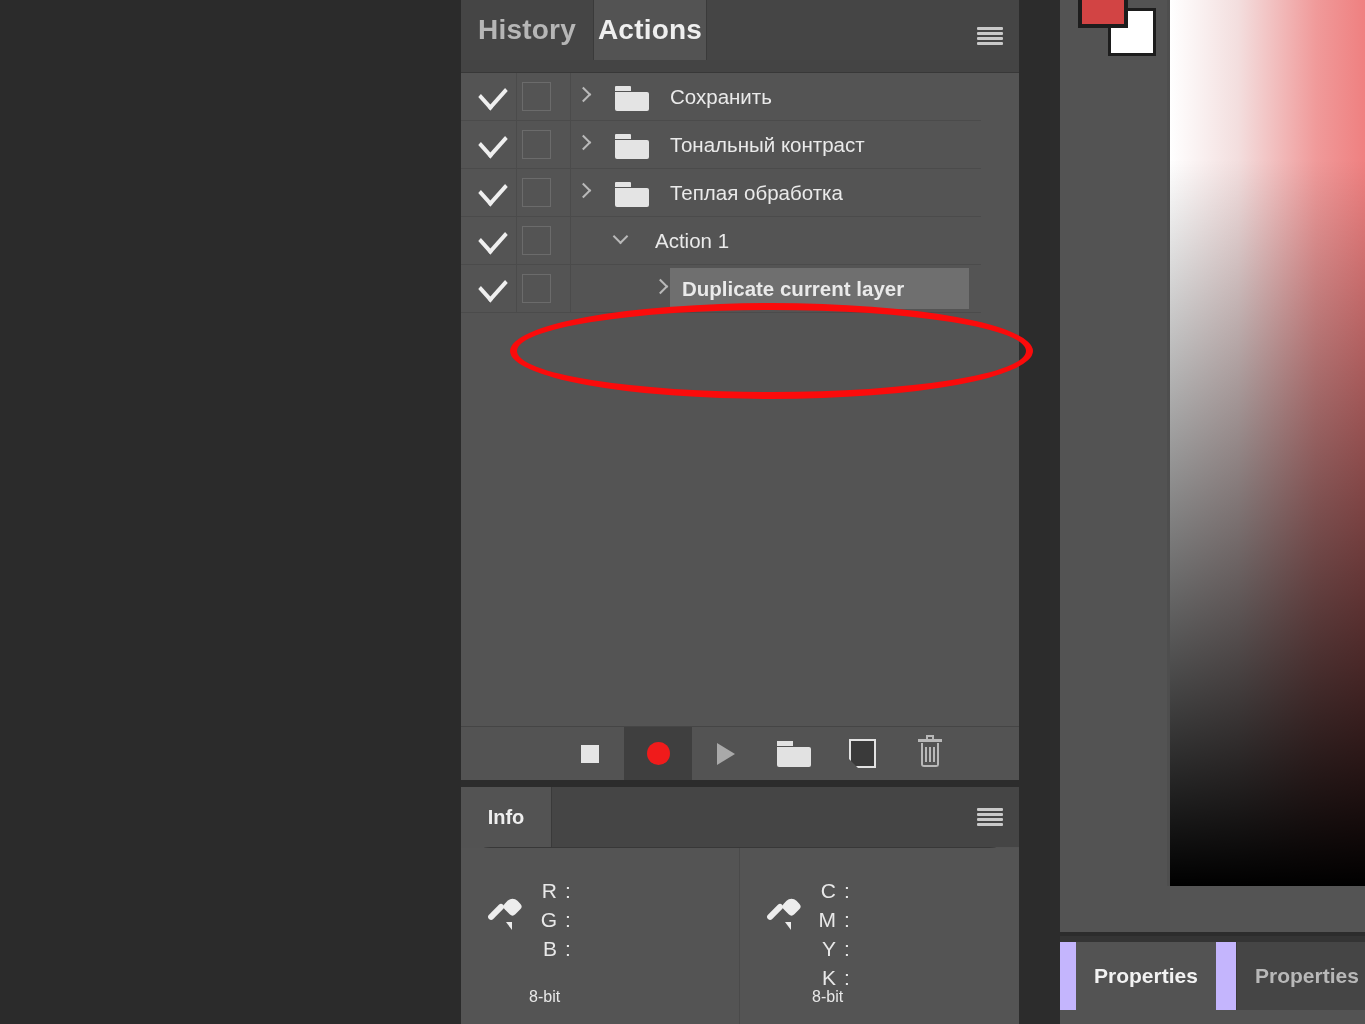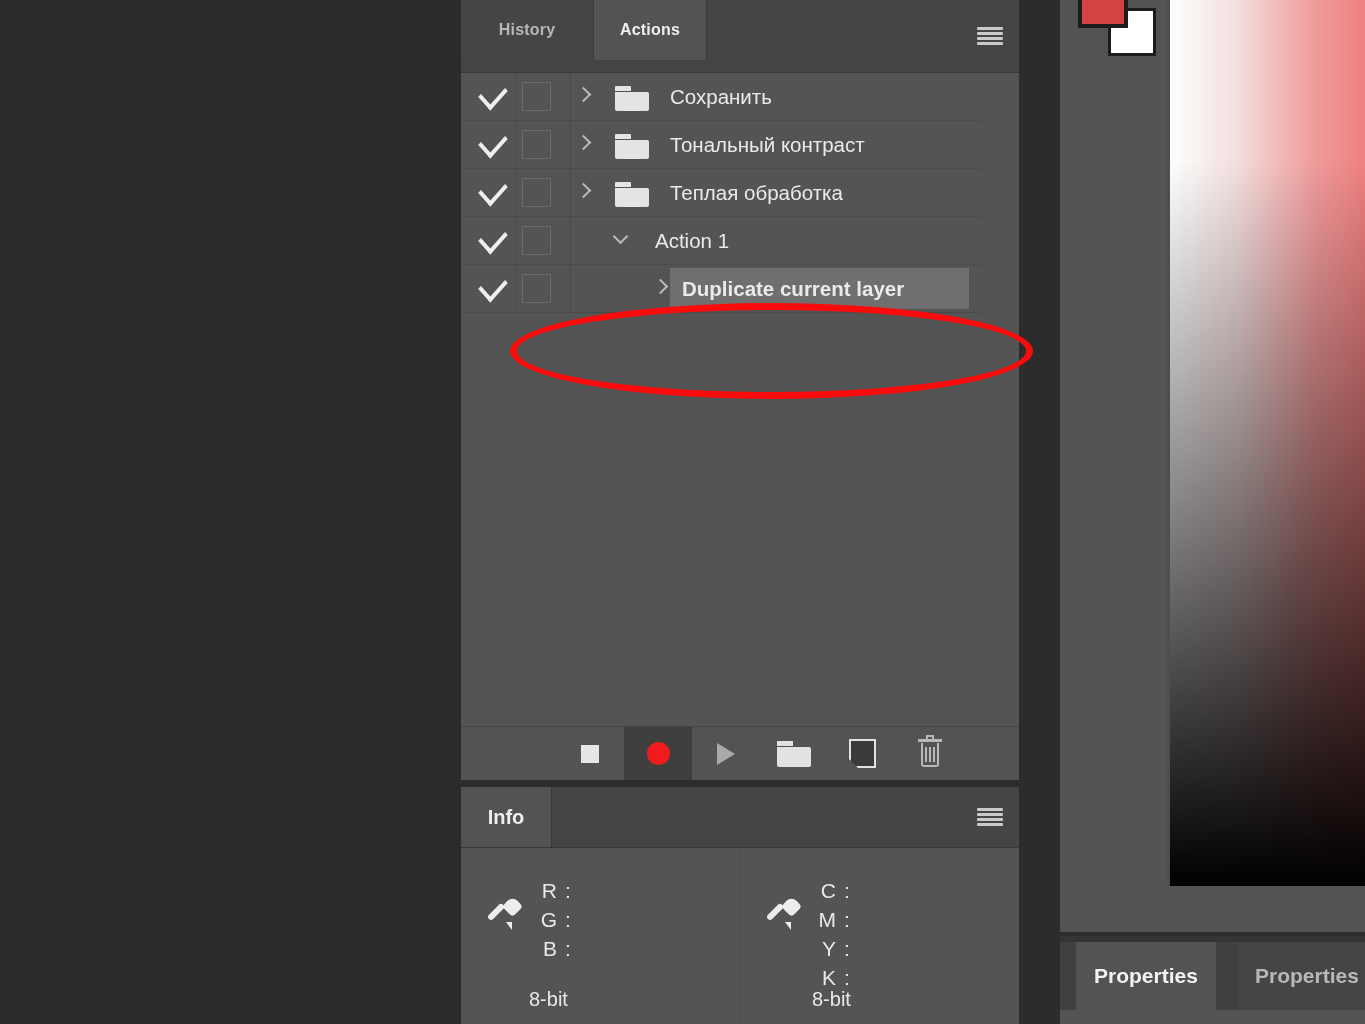--- a/index.html
+++ b/index.html
@@ -38,21 +38,21 @@
     background: #444444;
     border-bottom: 1px solid #383838;
   }
   .tab {
     position: absolute;
     top: 0;
     height: 60px;
     display: flex;
     align-items: center;
     justify-content: center;
-    font-size: 16px;
+    font-size: 28px;
     font-weight: bold;
     letter-spacing: .2px;
     color: #b6b6b6;
     box-sizing: border-box;
   }
   .tab.inactive { background: #454545; border-right: 1px solid #3a3a3a;}
   .tab.active { background: #535353; color: #efefef; }
 
   #tab-history { left: 0; width: 133px; }
   #tab-actions { left: 133px; width: 112px; }
@@ -207,20 +207,21 @@
   }
 
   
   #info-panel {
     left: 461px; top: 787px; width: 558px; height: 237px;
     background: #535353;
   }
   #info-tabbar {
     position:relative; height: 60px; background:#444444;
     border-bottom: 1px solid #383838;
+    border-radius: 30px;
   }
   #info-tab {
     position:absolute; left:0; top:0; width: 90px; height: 60px;
     background: #535353;
     display:flex; align-items:center; justify-content:center;
     color:#efefef; font-size:20px; font-weight:bold;
   }
   #info-tab-filler { position:absolute; left:90px; top:0; width:468px; height:60px; background:#454545; border-left:1px solid #3a3a3a;}
 
   #info-body { position:absolute; left:0; top:61px; width:558px; height: 176px; background:#545454;}
@@ -241,21 +242,21 @@
   .eyedrop .tri {
     position:absolute; left: 21px; top: 26px; width:0;height:0;
     border-left: 6px solid #ededed; border-right:0 solid transparent;
     border-top: 8px solid transparent;
     transform: rotate(180deg);
   }
   .chanlist { position:absolute; font-size: 21px; color:#e8e8e8; line-height: 29px; }
   .chanrow { display:flex; }
   .chanrow .nm { width: 22px; text-align:right; }
   .chanrow .cl { width: 22px; text-align:center; }
-  .bitdepth { position:absolute; font-size: 20px; color:#e8e8e8; }
+  .bitdepth { position:absolute; font-size: 16px; color:#e8e8e8; }
 
   
   #right-gutter {
     left: 1060px; top: 0; width: 110px; height: 932px;
     background: #535353;
   }
   #gap-strip {
     left: 1019px; top: 0; width: 41px; height: 1024px;
     background: #2c2c2c;
   }
@@ -273,21 +274,21 @@
     background:
       linear-gradient(to bottom, rgba(0,0,0,0) 0%, rgba(0,0,0,0) 18%, rgba(0,0,0,1) 100%),
       linear-gradient(to right, #ffffff 0%, #f3dede 35%, #f09a9a 75%, #ef8080 100%);
   }
   #picker-border-left { left: 1167px; top:0; width:3px; height: 886px; background:#4e4e4e;}
   #below-gradient { left: 1170px; top: 886px; width: 195px; height: 46px; background:#545454;}
 
   
   #props-bar {
     left: 1060px; top: 936px; width: 305px; height: 88px;
-    background: #404040;
+    background: #c4b5fd;
   }
   #props-divider { position:absolute; left:0; top:0; width:305px; height:6px; background:#343434;}
   .ptab {
     position:absolute; top: 6px; height: 68px;
     display:flex; align-items:center;
     font-size: 21px; font-weight: bold;
     box-sizing:border-box;
     padding: 0 18px;
   }
   #ptab-properties { left: 16px; background:#535353; color:#f2f2f2; }

